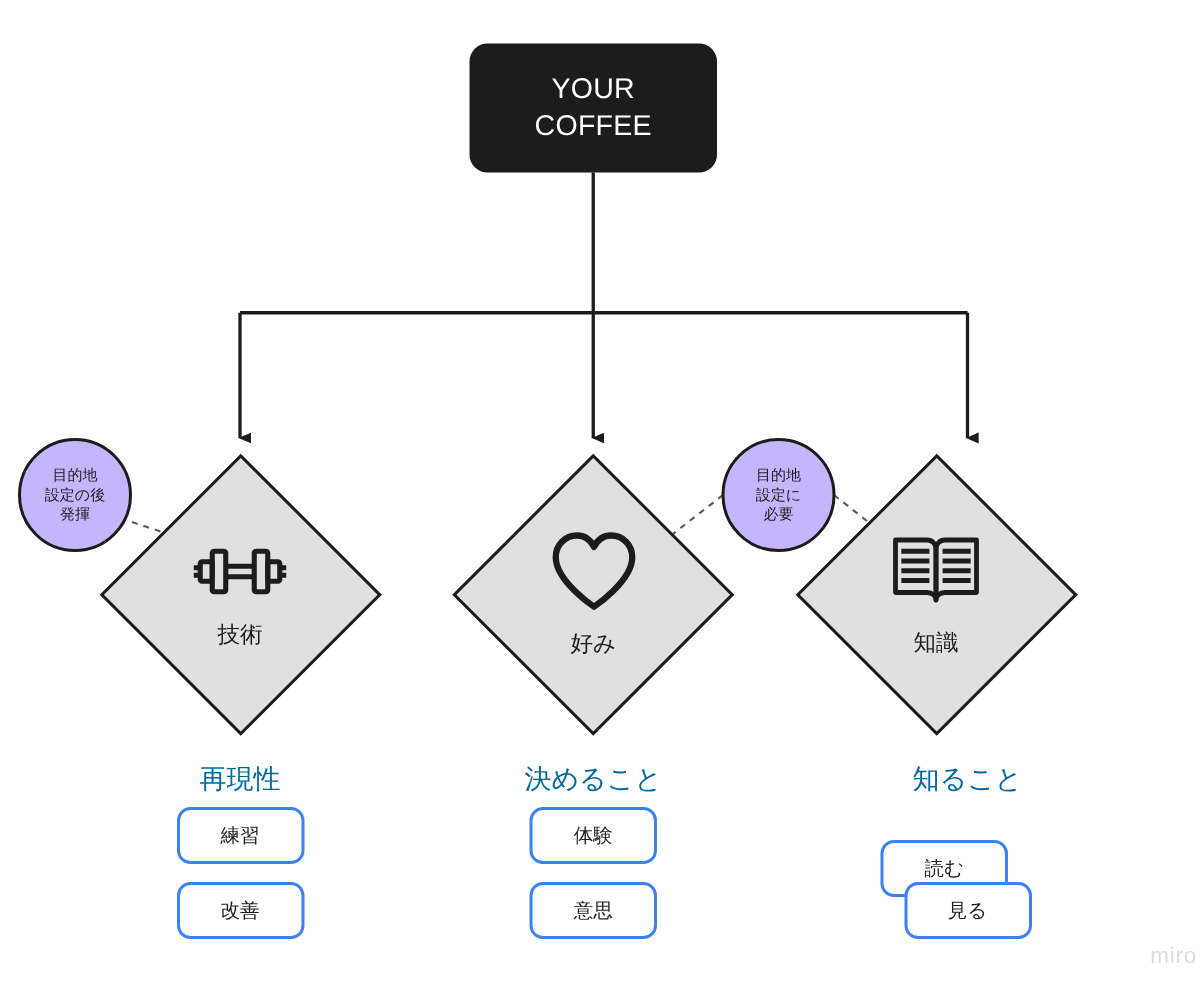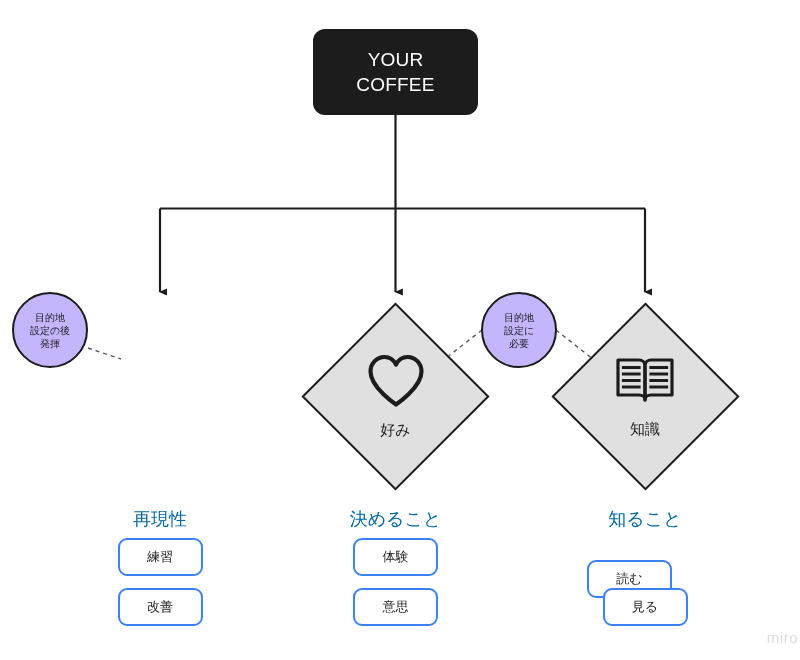--- a/index.html
+++ b/index.html
@@ -175,32 +175,49 @@
     <path d="M556,330 L594,360" stroke="#5a5a5a" stroke-width="1.4" fill="none" stroke-dasharray="4 4"></path>
   </svg>
 
   <div class="root-node">
     <div class="root-label">
       <span>YOUR</span><br>
       <span>COFFEE</span>
     </div>
   </div>
 
+  <div class="diamond-wrap" style="left:66px; top:302px;">
+    <div class="diamond-shape"></div>
+    <div class="diamond-content">
+      <svg class="diamond-icon" width="72" height="44" viewBox="0 0 72 44">
+        <g fill="none" stroke="#1c1c1c" stroke-width="3.4" stroke-linejoin="round">
+          <rect x="17.5" y="8.5" width="9" height="27" rx="1.2"></rect>
+          <rect x="45.5" y="8.5" width="9" height="27" rx="1.2"></rect>
+          <rect x="9.5" y="15.5" width="8" height="13" rx="1.2"></rect>
+          <rect x="54.5" y="15.5" width="8" height="13" rx="1.2"></rect>
+          <path d="M26.5,18.5 L45.5,18.5 M26.5,25.5 L45.5,25.5"></path>
+          <path d="M5.2,19.5 L9.5,19.5 M5.2,24.5 L9.5,24.5"></path>
+          <path d="M62.5,19.5 L66.8,19.5 M62.5,24.5 L66.8,24.5"></path>
+        </g>
+      </svg>
+      <div class="diamond-label">技術</div>
+    </div>
+  </div>
 
   <div class="diamond-wrap" style="left:301.5px; top:302px;">
     <div class="diamond-shape"></div>
     <div class="diamond-content">
       <svg class="diamond-icon" width="62" height="56" viewBox="0 0 62 56">
         <path d="M31,51.5 C31,51.5 5.5,34.5 5.5,18.5 C5.5,10.2 11.8,4 19.6,4 C24.8,4 28.8,7.2 31,11.6 C33.2,7.2 37.2,4 42.4,4 C50.2,4 56.5,10.2 56.5,18.5 C56.5,34.5 31,51.5 31,51.5 Z" fill="none" stroke="#1c1c1c" stroke-width="4.2" stroke-linejoin="round"></path>
       </svg>
       <div class="diamond-label">好み</div>
     </div>
   </div>
 
-  <div class="diamond-wrap" style="left:551px; top:302px;">
+  <div class="diamond-wrap" style="left:530px; top:302px;">
     <div class="diamond-shape"></div>
     <div class="diamond-content">
       <svg class="diamond-icon" width="62" height="54" viewBox="0 0 62 54">
         <g fill="none" stroke="#1c1c1c" stroke-width="3.2" stroke-linejoin="round" stroke-linecap="square">
           <path d="M4,6 L25,6 C28.4,6 31,8.6 31,12 L31,46 C31,43.2 28.4,41 25,41 L4,41 Z"></path>
           <path d="M58,6 L37,6 C33.6,6 31,8.6 31,12 L31,46 C31,43.2 33.6,41 37,41 L58,41 Z"></path>
           <path d="M9.5,13.5 L25,13.5 M9.5,20 L25,20 M9.5,26.5 L25,26.5 M9.5,33 L25,33"></path>
           <path d="M37,13.5 L52.5,13.5 M37,20 L52.5,20 M37,26.5 L52.5,26.5 M37,33 L52.5,33"></path>
         </g>
       </svg>

